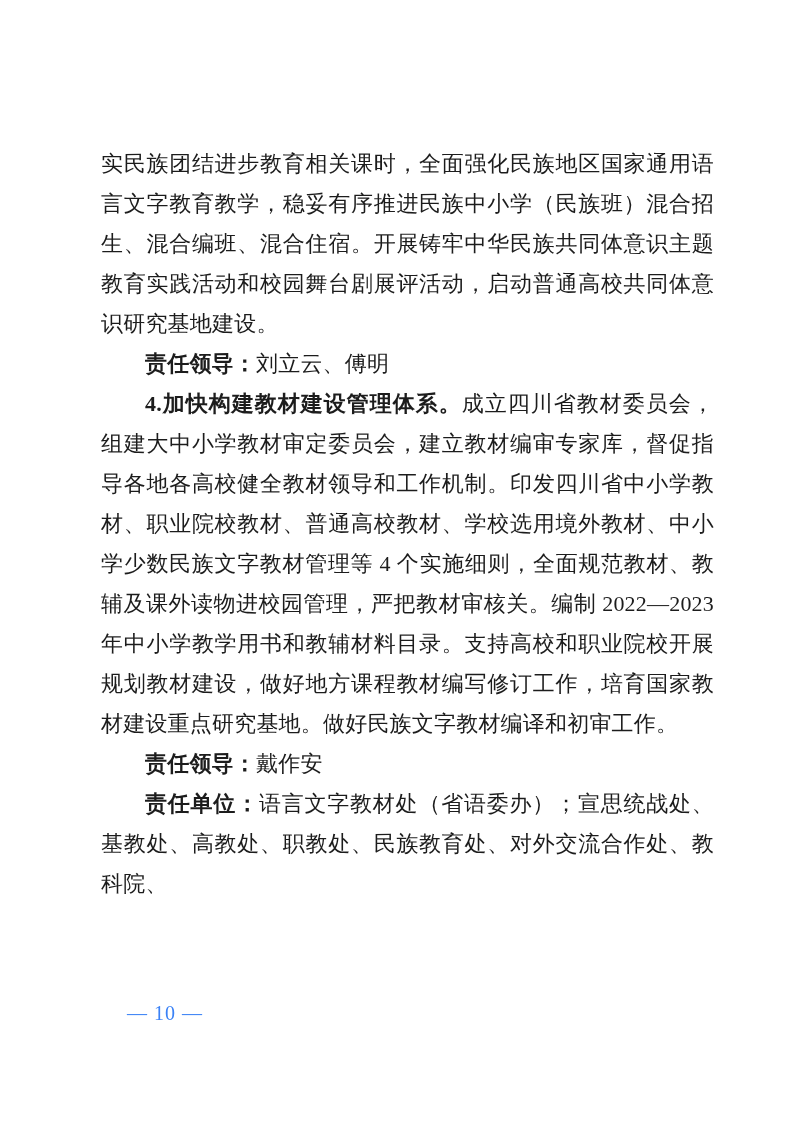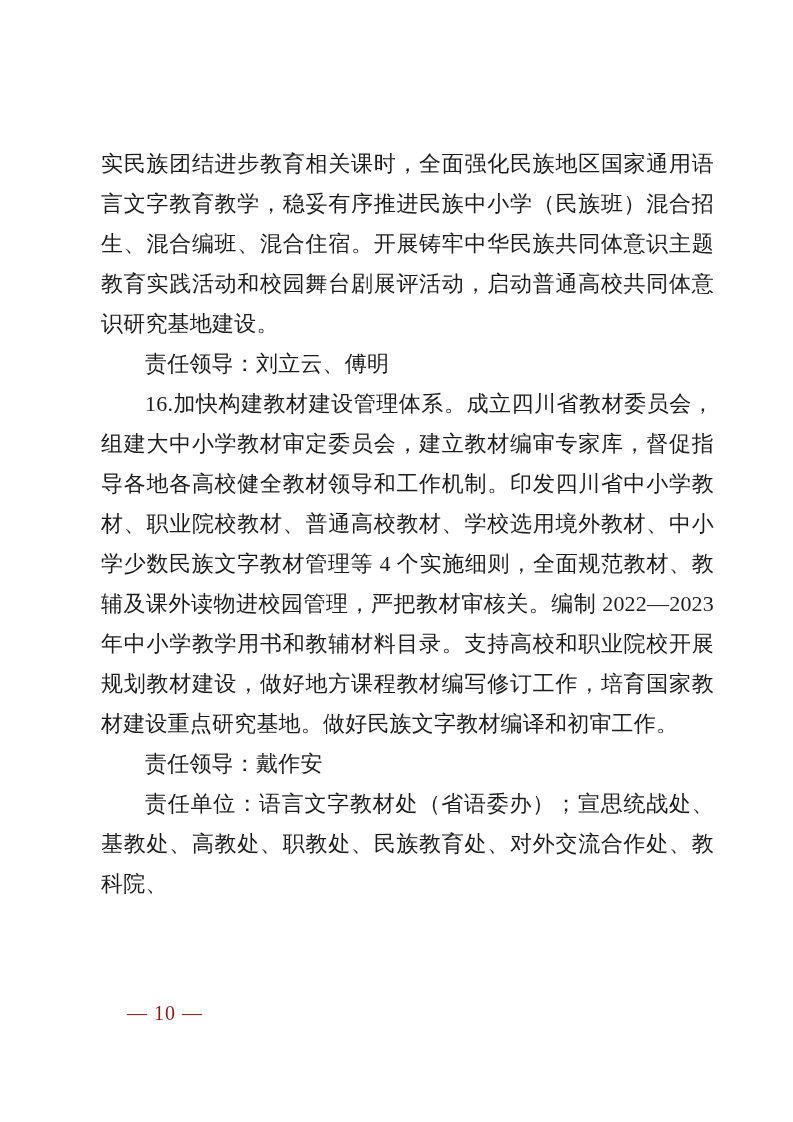--- a/index.html
+++ b/index.html
@@ -27,44 +27,44 @@
     letter-spacing: 0.2px;
   }
   .content p {
     margin: 0;
     padding: 0;
   }
   .para-indent {
     text-indent: 44px;
   }
   .para-label {
-    font-weight: normal;
+    font-weight: bold;
   }
   .page-number {
     position: absolute;
     left: 127px;
     top: 1000px;
     font-size: 20px;
     line-height: 26px;
-    color: #7f1d1d;
+    color: #3b82f6;
     letter-spacing: 1px;
   }
 </style>
 </head>
 <body>
 
 <div class="page">
   <div class="content">
 
     <p class="para"><span>实民族团结进步教育相关课时，全面强化民族地区国家通用语言文字教育教学，稳妥有序推进民族中小学（民族班）混合招生、混合编班、混合住宿。开展铸牢中华民族共同体意识主题教育实践活动和校园舞台剧展评活动，启动普通高校共同体意识研究基地建设。</span></p>
 
     <p class="para para-indent"><span class="para-label">责任领导：</span><span>刘立云、傅明</span></p>
 
 
-    <p class="para para-indent"><span class="para-label">16.加快构建教材建设管理体系。</span><span>成立四川省教材委员会，组建大中小学教材审定委员会，建立教材编审专家库，督促指导各地各高校健全教材领导和工作机制。印发四川省中小学教材、职业院校教材、普通高校教材、学校选用境外教材、中小学少数民族文字教材管理等 4 个实施细则，全面规范教材、教辅及课外读物进校园管理，严把教材审核关。编制 2022—2023 年中小学教学用书和教辅材料目录。支持高校和职业院校开展规划教材建设，做好地方课程教材编写修订工作，培育国家教材建设重点研究基地。做好民族文字教材编译和初审工作。</span></p>
+    <p class="para para-indent"><span class="para-label">4.加快构建教材建设管理体系。</span><span>成立四川省教材委员会，组建大中小学教材审定委员会，建立教材编审专家库，督促指导各地各高校健全教材领导和工作机制。印发四川省中小学教材、职业院校教材、普通高校教材、学校选用境外教材、中小学少数民族文字教材管理等 4 个实施细则，全面规范教材、教辅及课外读物进校园管理，严把教材审核关。编制 2022—2023 年中小学教学用书和教辅材料目录。支持高校和职业院校开展规划教材建设，做好地方课程教材编写修订工作，培育国家教材建设重点研究基地。做好民族文字教材编译和初审工作。</span></p>
 
     <p class="para para-indent"><span class="para-label">责任领导：</span><span>戴作安</span></p>
 
     <p class="para para-indent"><span class="para-label">责任单位：</span><span>语言文字教材处（省语委办）；宣思统战处、基教处、高教处、职教处、民族教育处、对外交流合作处、教科院、</span></p>
 
   </div>
 
   <div class="page-number">— 10 —</div>
 </div>
 

